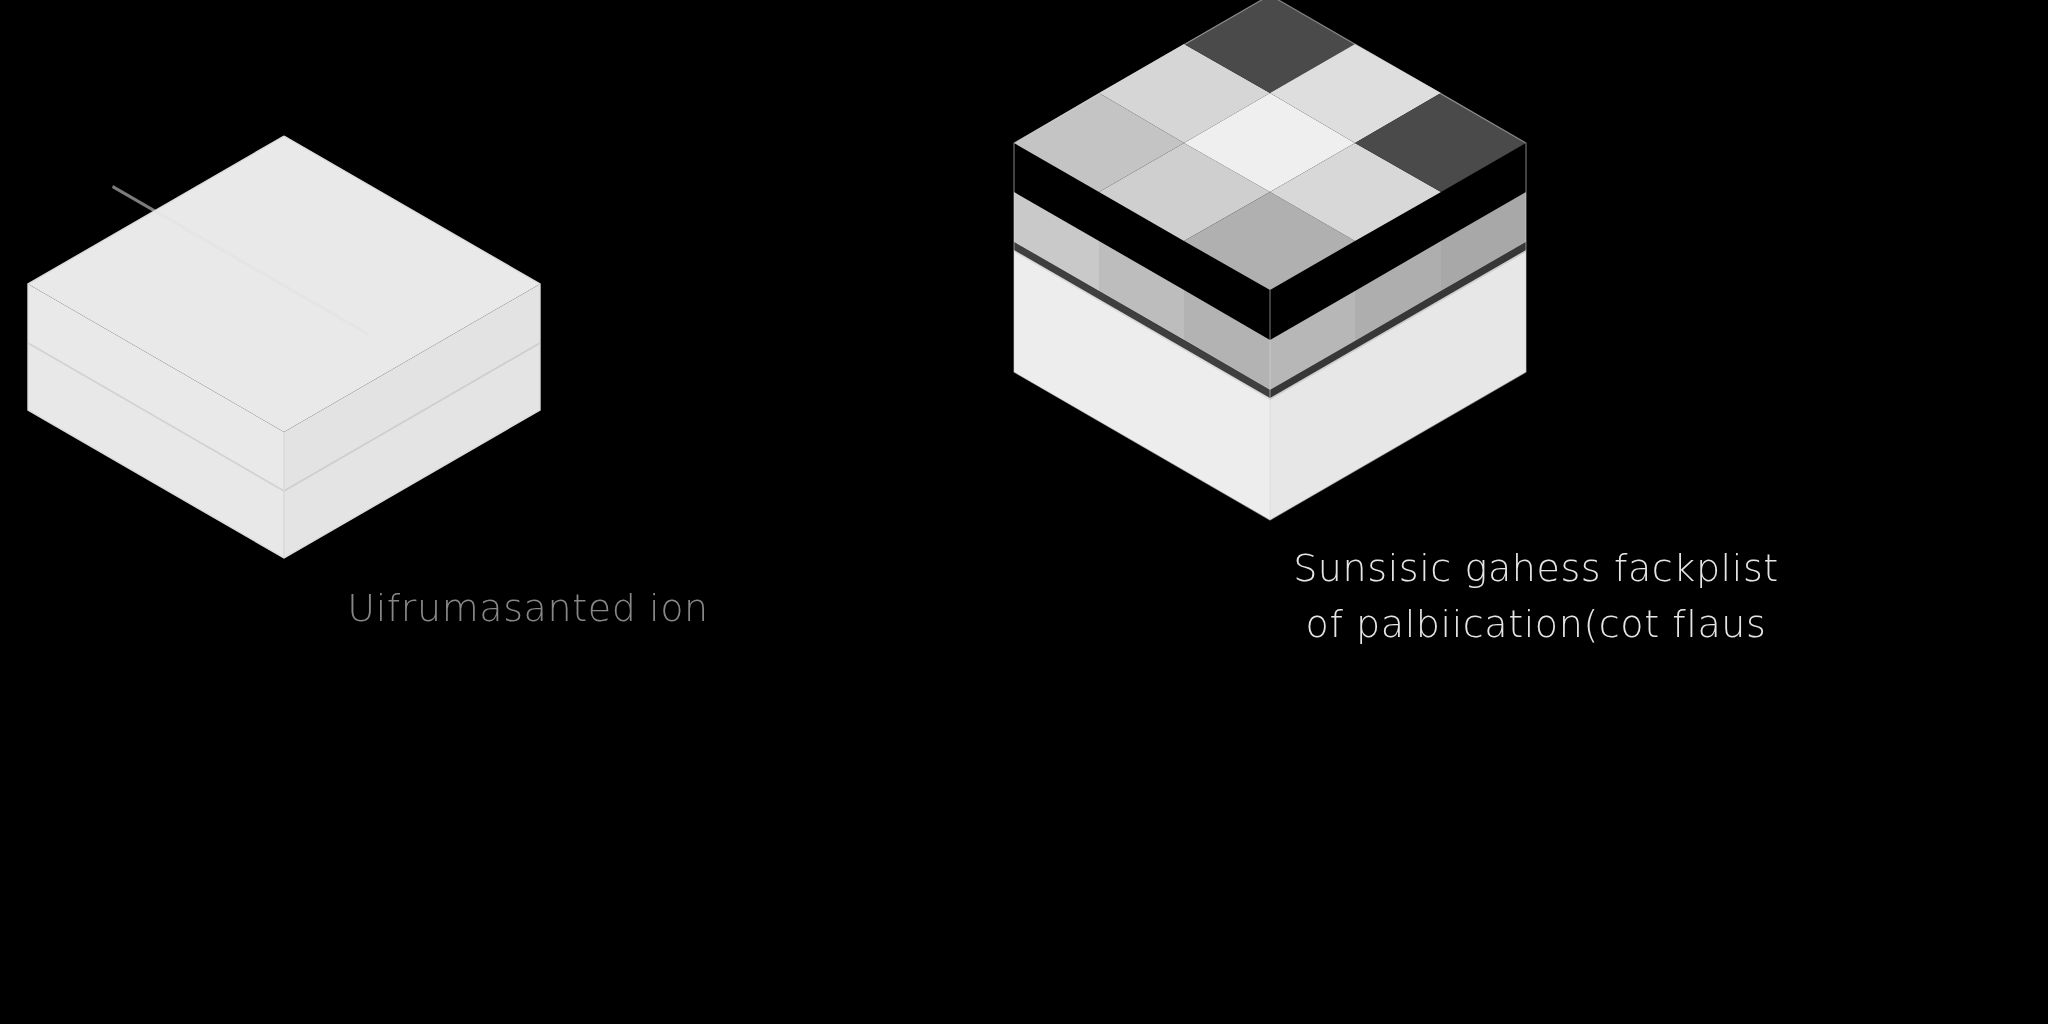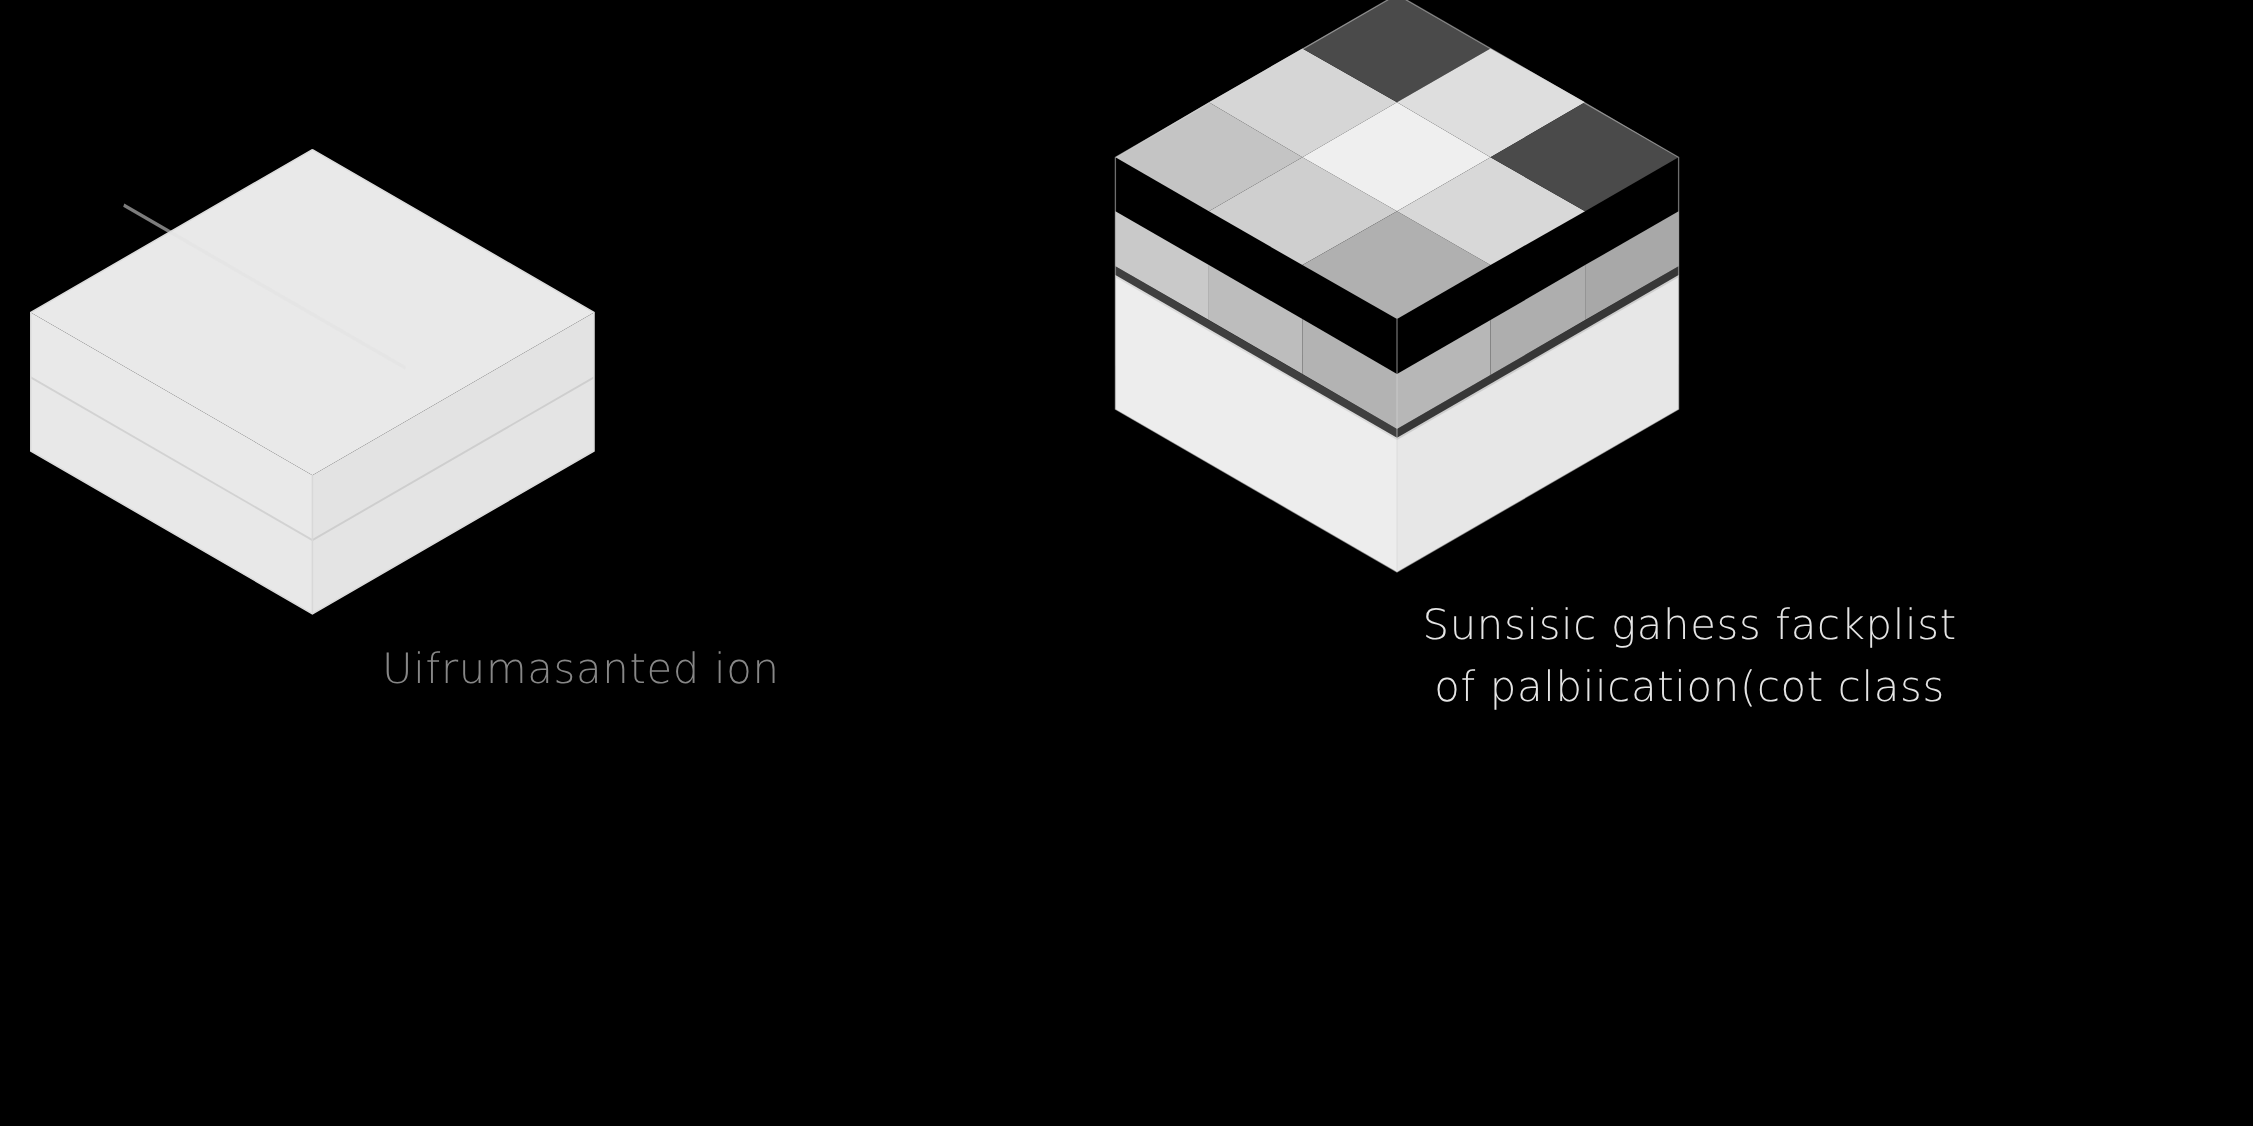--- a/index.html
+++ b/index.html
@@ -133,18 +133,18 @@
         <polygon points="-10,122 246,270 246,280 -10,132" fill="#b4b4b4" opacity="0.35"></polygon>
         <polygon points="246,270 502,122 502,132 246,280" fill="#9f9f9f" opacity="0.35"></polygon>
 
         <polyline points="246,-125 502,23 502,252 246,400 -10,252 -10,23 246,-125" fill="none" stroke="#d9d9d9" stroke-width="1.2" opacity="0.5"></polyline>
         <line x1="246" y1="170" x2="246" y2="400" stroke="#d4d4d4" stroke-width="1.2" opacity="0.5"></line>
       </svg>
     </div>
 
     <div class="caption" style="color: #e5e5e5;">
       <span class="cline">Sunsisic gahess fackplist</span>
-      <span class="cline">of palbiication(cot class</span>
+      <span class="cline">of palbiication(cot flaus</span>
     </div>
 
   </div>
 
 </div>
 
 </body></html>

